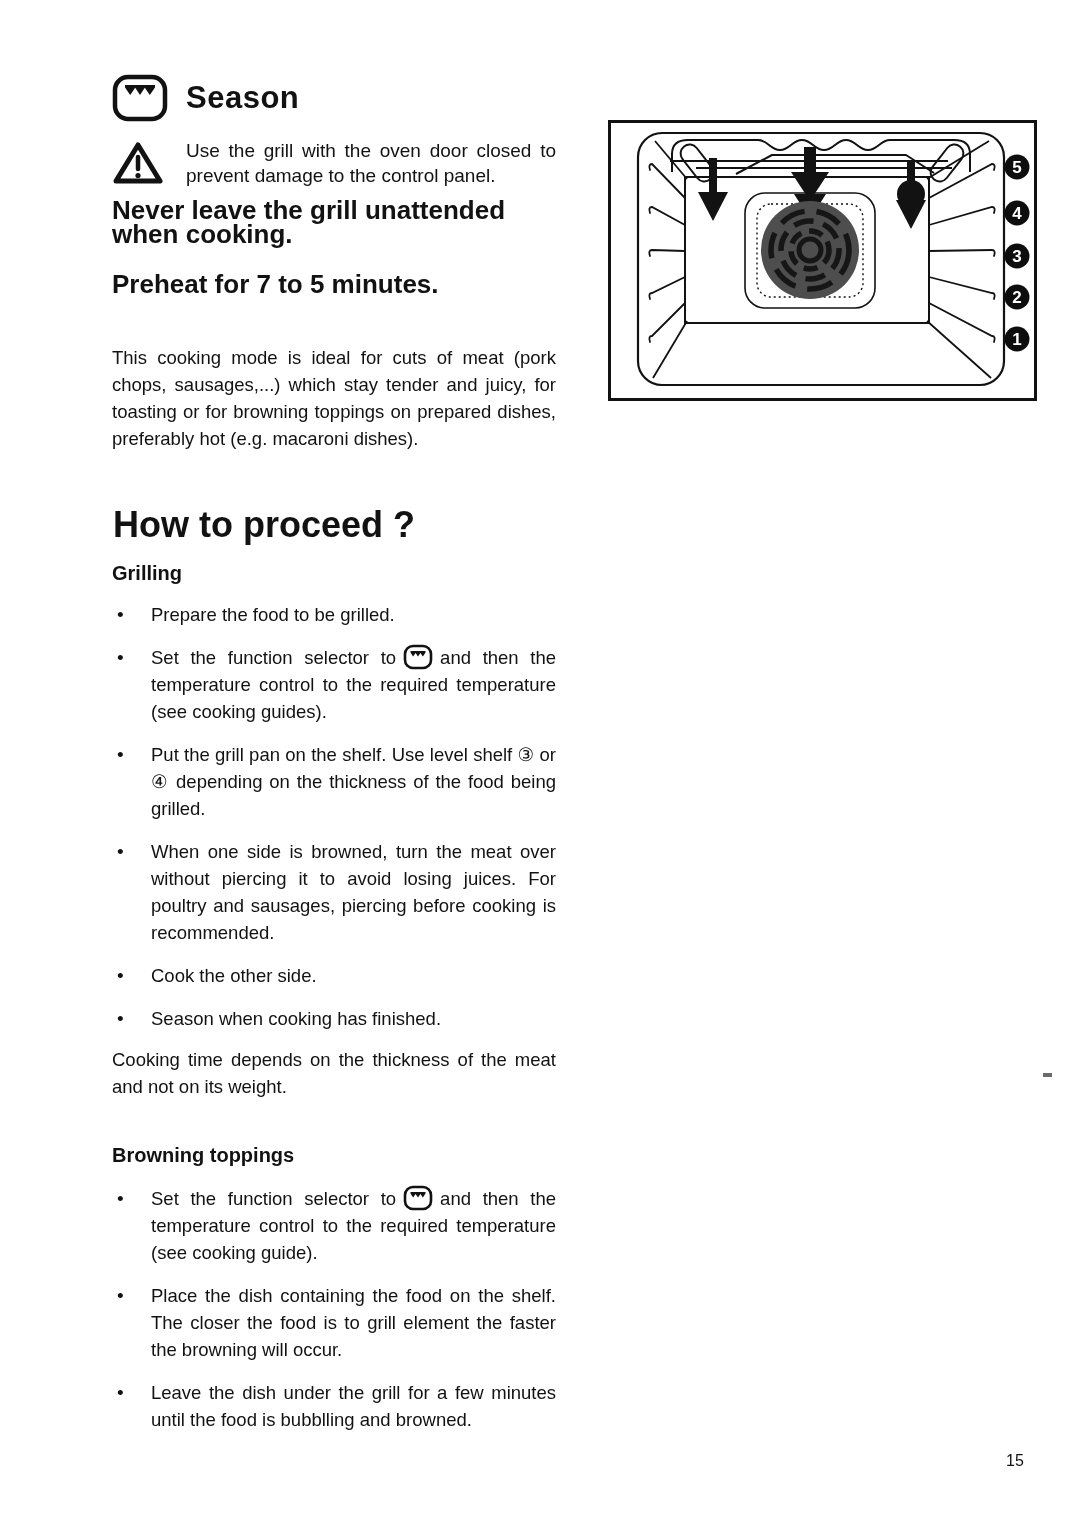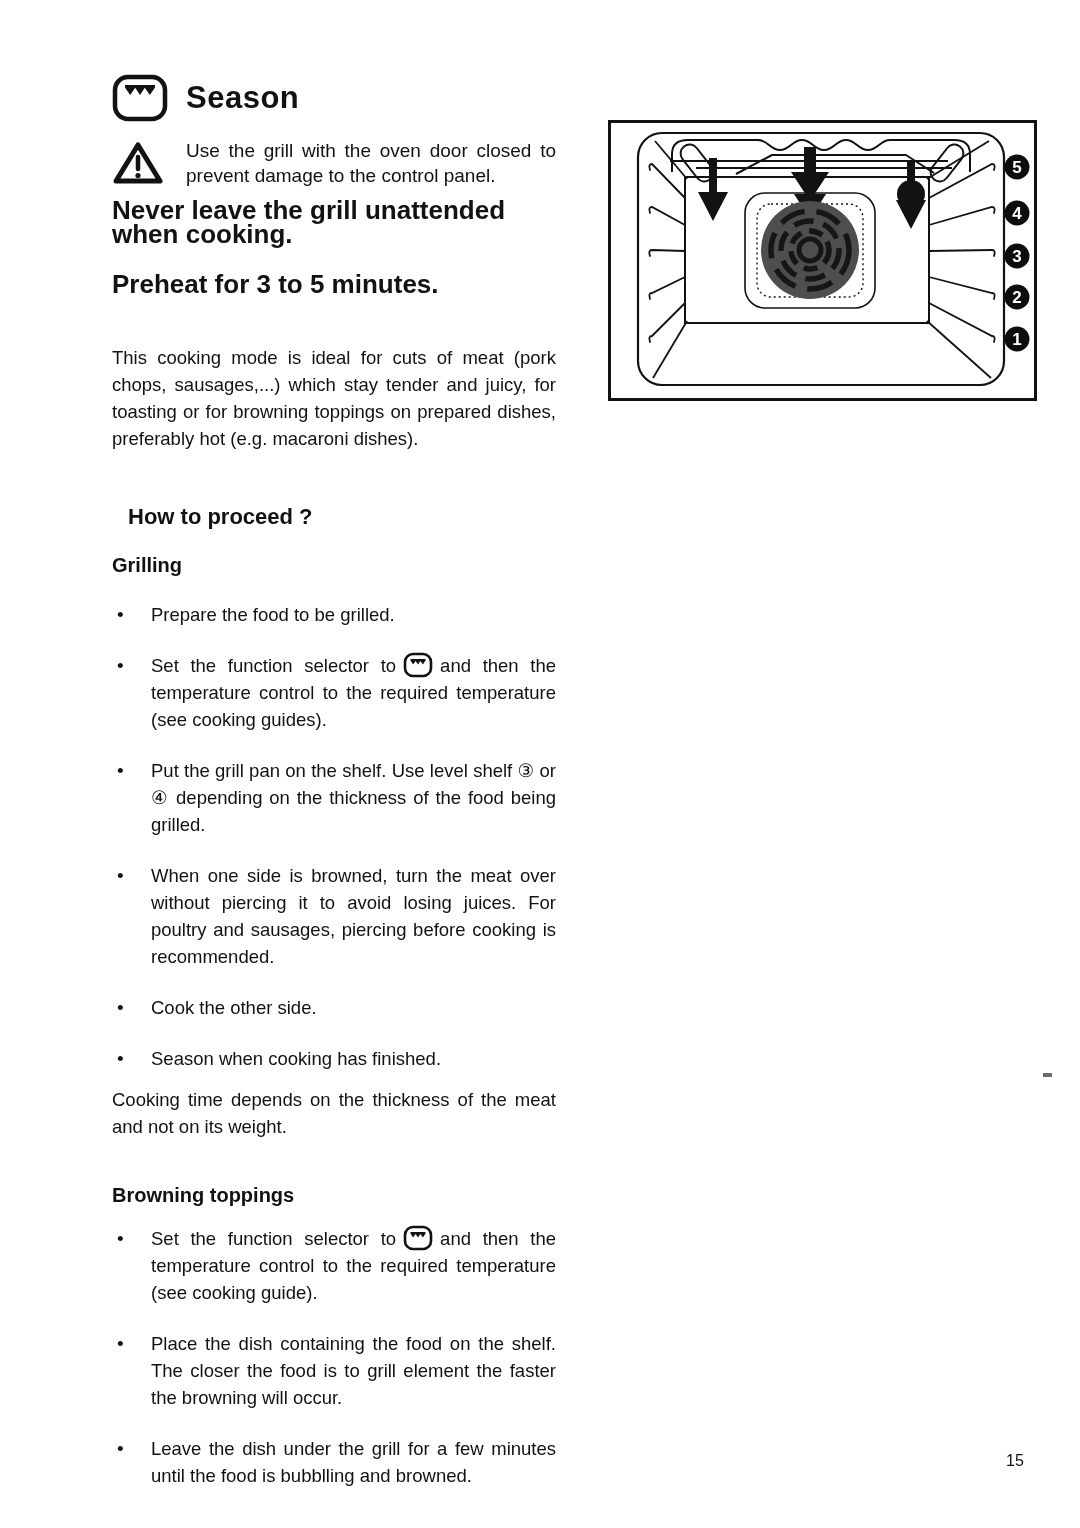--- a/index.html
+++ b/index.html
@@ -11,28 +11,28 @@
   .col{position:absolute;left:112px;top:74px;width:444px;}
   
   .hdr{display:flex;align-items:center;gap:18px;}
   .hdr h1{font-size:31px;margin:0;font-weight:bold;letter-spacing:.5px;}
   
   .warn{display:flex;gap:22px;margin-top:16px;align-items:flex-start;}
   .warn .wt{font-size:19px;line-height:25px;text-align:justify;flex:1;}
   .bold{font-weight:normal;}
   .notice{font-size:26px;font-weight:bold;margin-top:0;line-height:24px;}
   .para{font-size:18.5px;line-height:27px;text-align:justify;}
-  h2{font-size:22px;margin:16px;font-weight:bold;}
+  h2{font-size:36px;margin:1px;font-weight:bold;}
   h3{font-size:20px;margin:0;font-weight:bold;}
   
   .bullet{display:flex;}
   .bullet .dot{width:34px;flex:none;padding-left:5px;font-size:19px;line-height:27px;}
   .bullet .bt{flex:1;font-size:18.5px;line-height:27px;text-align:justify;}
   .plain{font-size:18.5px;line-height:27px;text-align:justify;}.mt10{margin-top:10px}.mt14{margin-top:14px}
-  .mt16{margin-top:24px}.mt18{margin-top:18px}.mt44{margin-top:44px}.mt48{margin-top:48px}
+  .mt16{margin-top:16px}.mt18{margin-top:18px}.mt44{margin-top:44px}.mt48{margin-top:48px}
   .mt52{margin-top:52px}
   .inline-icon{vertical-align:-6px;margin:0 7px;}
   
   .diagram{position:absolute;left:608px;top:120px;width:429px;height:281px;}
   .pageno{position:absolute;left:1006px;top:1452px;font-size:16px;}
   .tick{position:absolute;left:1043px;top:1073px;width:9px;height:4px;background:#6a6a6a;}
 </style>
 </head>
 <body>
 
@@ -53,21 +53,21 @@
         <path d="M26,5 L48,41 L4,41 Z" fill="none" stroke="#121212" stroke-width="5" stroke-linejoin="round"></path>
         <line x1="26" y1="17" x2="26" y2="29" stroke="#121212" stroke-width="4.5" stroke-linecap="round"></line>
         <circle cx="26" cy="35.5" r="2.6" fill="#121212"></circle>
       </svg>
       <div class="wt">
         <span class="bold">Use the grill with the oven door closed</span><span> to prevent damage to the control panel.</span>
       </div>
     </div>
 
     <p class="notice mt10">Never leave the grill unattended when cooking.</p>
-    <p class="notice mt14">Preheat for 3 to 5 minutes.</p>
+    <p class="notice mt14">Preheat for 7 to 5 minutes.</p>
 
     <p class="para mt48">This cooking mode is ideal for cuts of meat (pork chops, sausages,...) which stay tender and juicy, for toasting or for browning toppings on prepared dishes, preferably hot (e.g. macaroni dishes).</p>
 
     <h2 class="mt52">How to proceed ?</h2>
 
     <h3 class="mt16">Grilling</h3>
 
     <div class="bullet mt16">
       <span class="dot">•</span>
       <div class="bt">Prepare the food to be grilled.</div>

